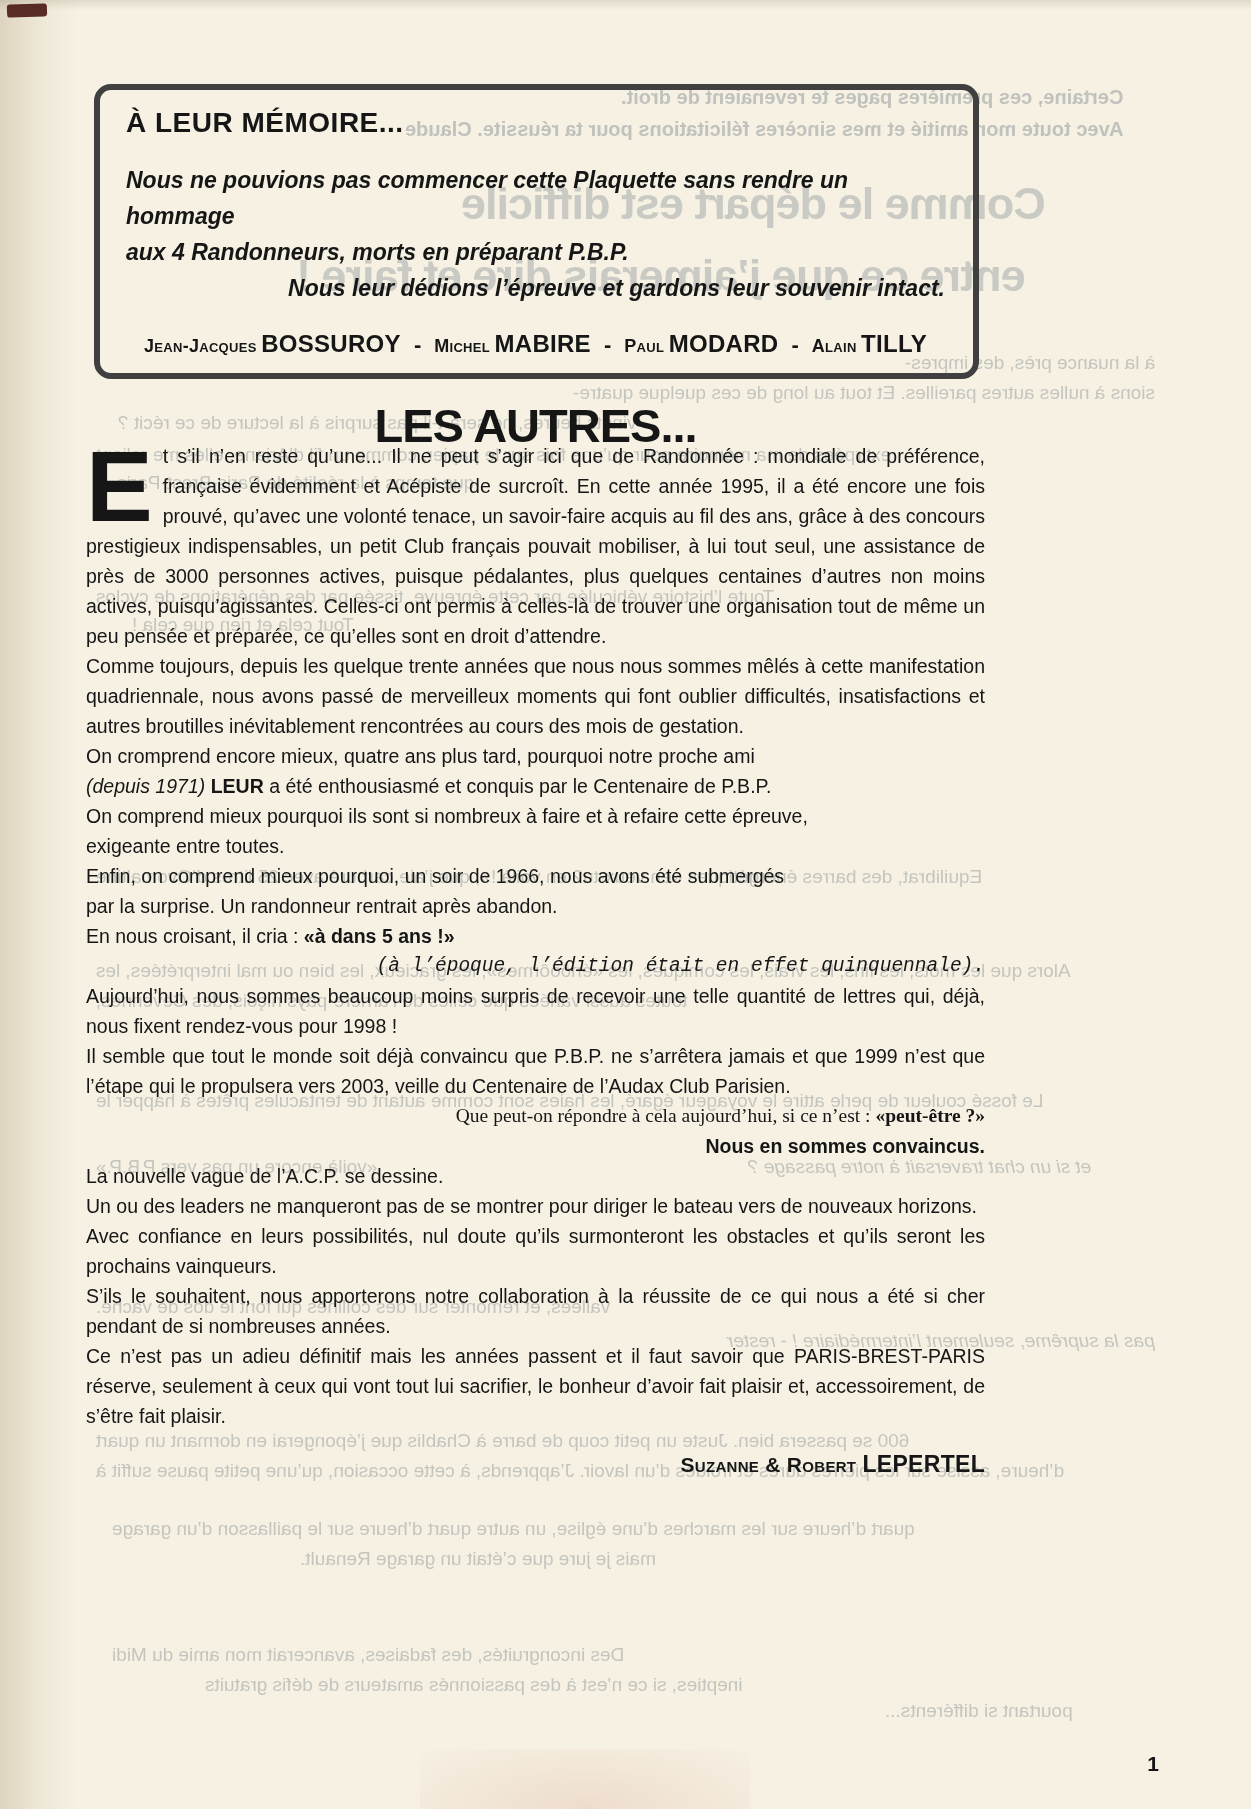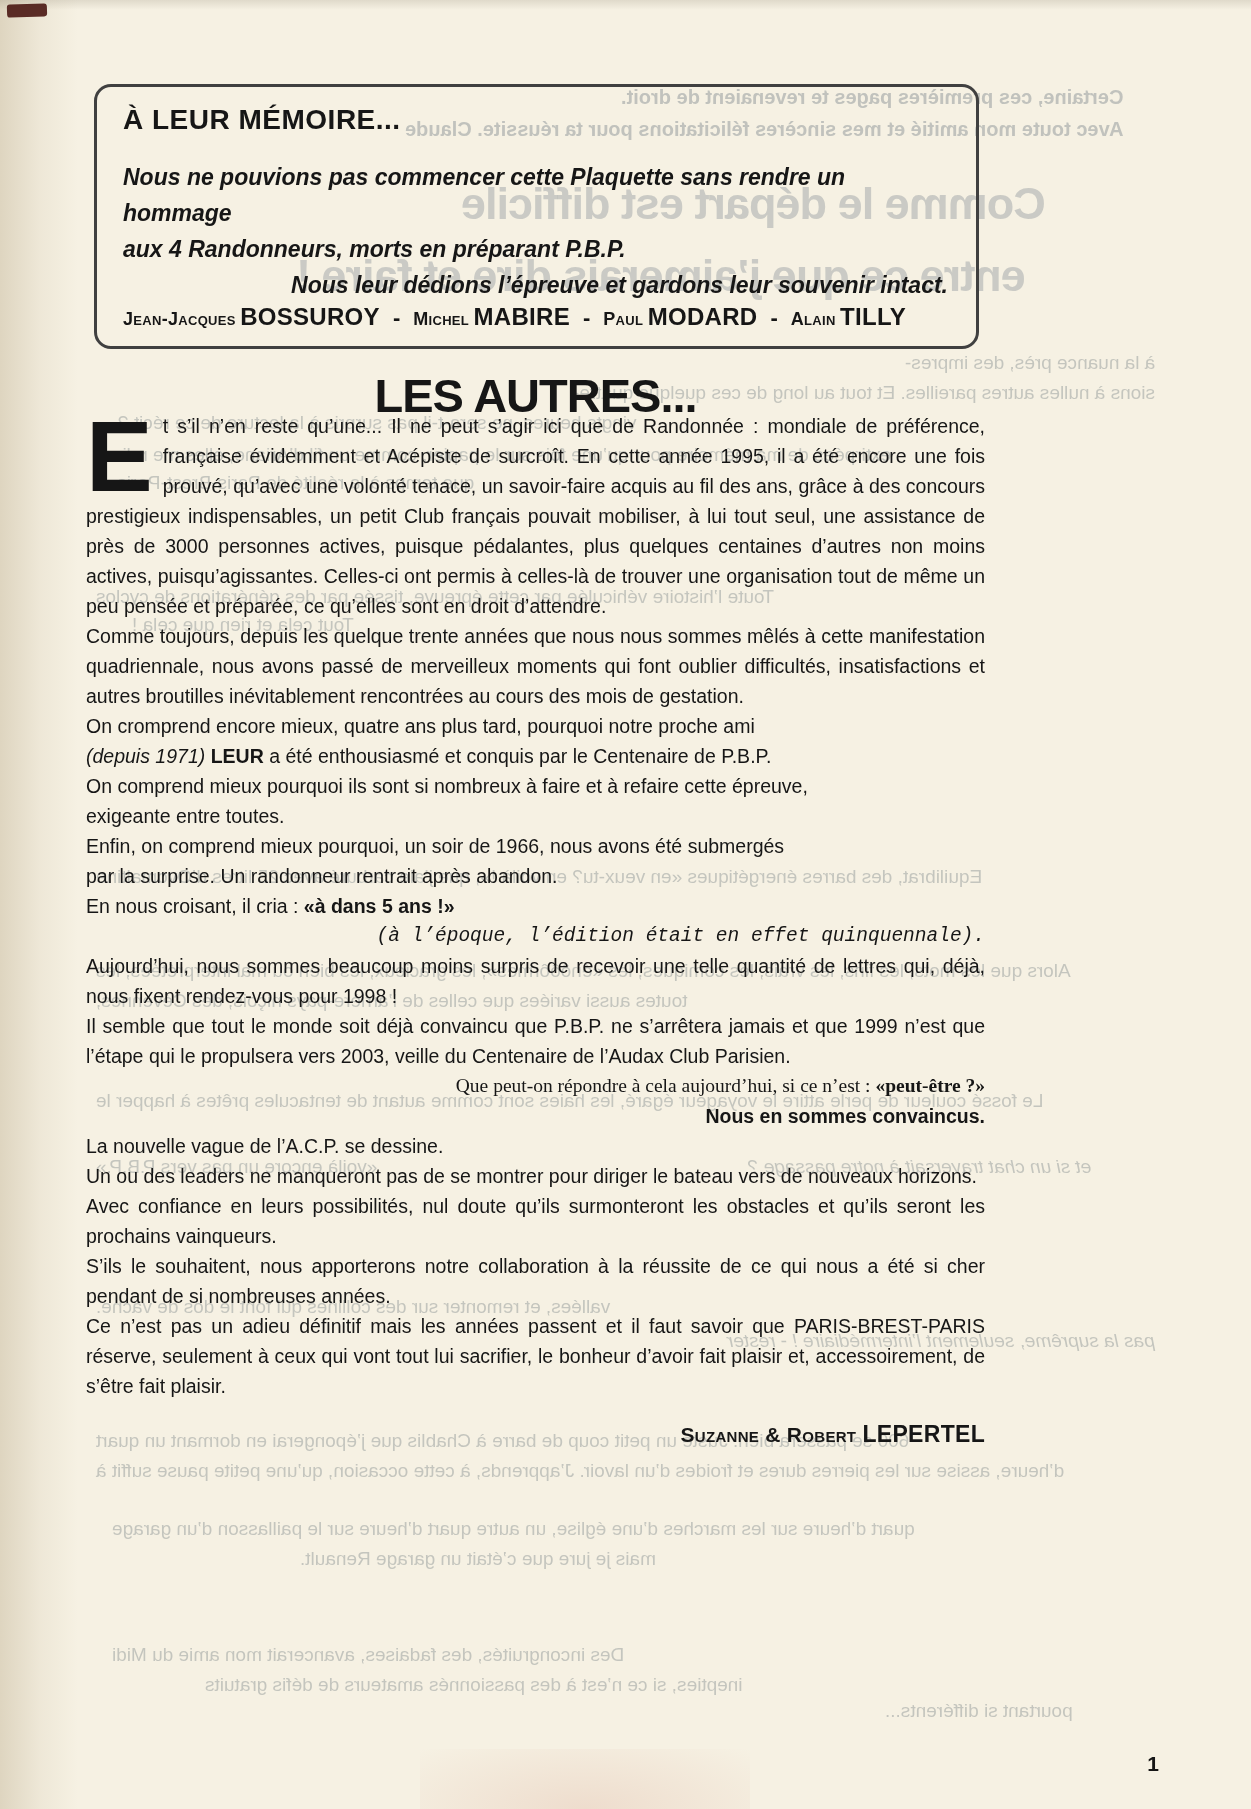--- a/index.html
+++ b/index.html
@@ -50,29 +50,29 @@
   .bl21{top:1460px;left:96px;}
   .bl22{top:1518px;left:112px;}
   .bl23{top:1548px;left:300px;}
   .bl24{top:1644px;left:112px;}
   .bl25{top:1674px;left:205px;}
   .bl26{top:1700px;right:178px;}
 
   
   .content{position:relative;z-index:2;padding:84px 266px 0 86px;}
   .memorial-box{
-    border:3px solid #404040;border-radius:17px;
+    border:6px solid #404040;border-radius:17px;
     margin:0 6px 0 8px;
     padding:17px 28px 15px 26px;
     background:transparent;
   }
   .mem-title{font-size:28px;font-weight:700;letter-spacing:.5px;}
   .mem-text{margin-top:23px;font-size:23px;font-weight:700;font-style:italic;line-height:36px;}
   .mem-right{text-align:right;}
-  .mem-names{text-align:left;font-weight:700;white-space:nowrap;}
+  .mem-names{margin-top:24px;text-align:center;font-weight:700;white-space:nowrap;}
   .giv{font-variant:small-caps;font-size:18px;letter-spacing:.3px;}
   .fam{font-size:24px;letter-spacing:.3px;}
   .sep{font-size:22px;margin:0 13px;}
 
   
   .article{font-size:19.5px;line-height:30px;}
   h1.art-title{font-size:47px;font-weight:700;letter-spacing:-1px;text-align:center;
     margin:32px 0 0 0;}
   .article p, .article .blk{margin:0;}
   .p1{margin-top:26px;text-align:justify;}

